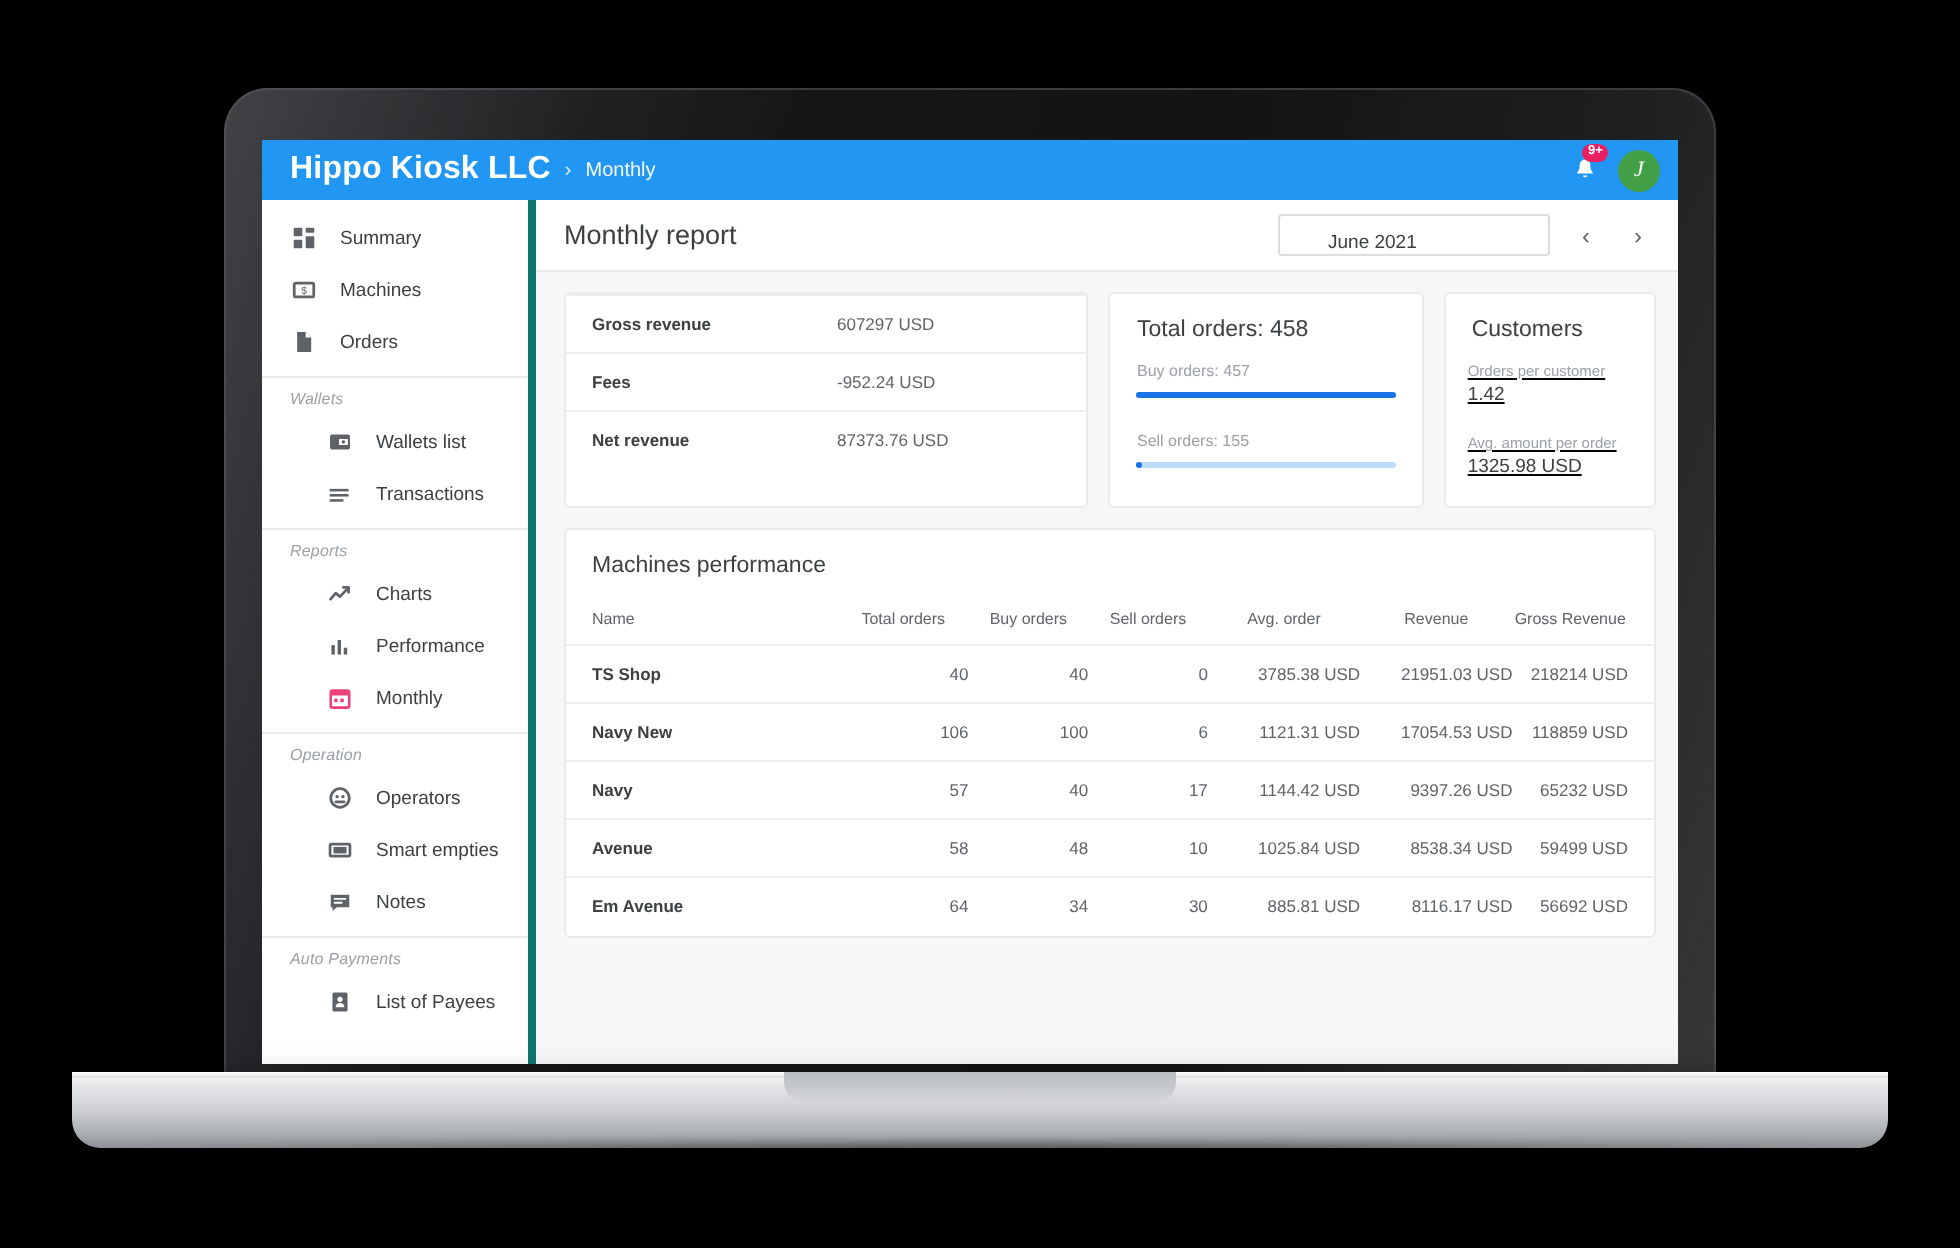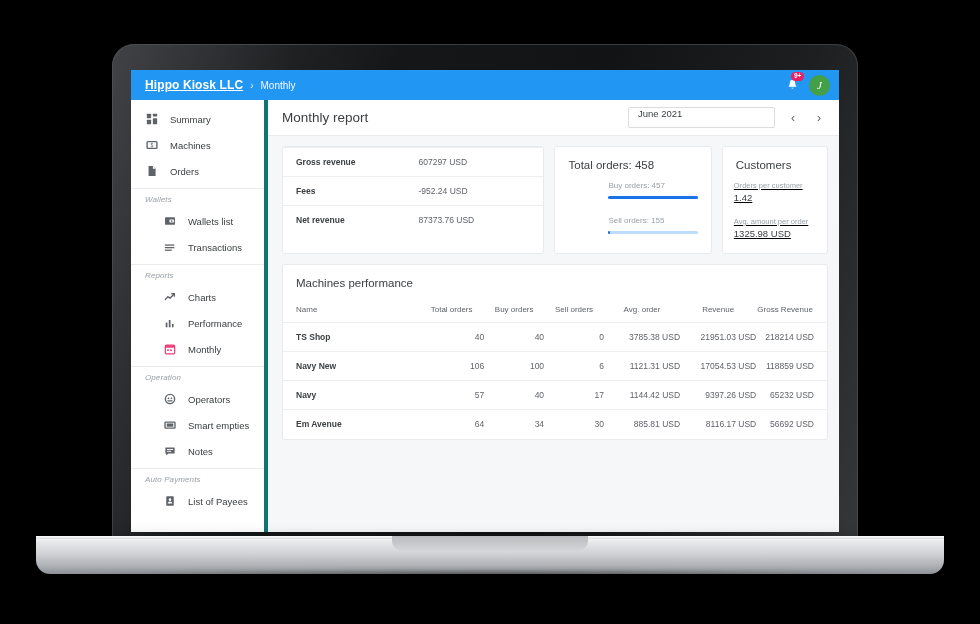--- a/index.html
+++ b/index.html
@@ -60,21 +60,21 @@
     position:absolute; left:54px; top:570px; width:872px; height:10px;
     background: radial-gradient(ellipse at center, rgba(0,0,0,.55) 0%, rgba(0,0,0,0) 72%);
     filter: blur(2px);
   }
 
   
   .topbar {
     height: 30px; background: #2196f3; display: flex; align-items: center;
     padding: 0 9px 0 14px; color: #fff;
   }
-  .brand { font-size: 12px; font-weight: bold; letter-spacing: .1px; text-decoration: underline; }
+  .brand { font-size: 16px; font-weight: bold; letter-spacing: .1px; }
   .crumb-sep { font-size: 10px; opacity: .85; margin: 0 7px; }
   .crumb { font-size: 10px; opacity: .95; }
   .topbar-right { margin-left: auto; display: flex; align-items: center; gap: 9px; }
   .bell-wrap { position: relative; width: 16px; height: 16px; display:flex; align-items:center; justify-content:center;}
   .bell { width: 11px; height: 12px; display:block; }
   .badge {
     position: absolute; left: 7px; top: -5px;
     background: #e91e63; color: #fff; font-size: 6.5px; font-weight: bold;
     border-radius: 7px; padding: 1px 3px 1.5px; line-height: 1;
     min-width: 12px; text-align: center;
@@ -108,44 +108,44 @@
 
   
   .content { flex: 1; background: #f6f7f8; overflow: hidden; }
   .content-head {
     height: 36px; background: #fff; display: flex; align-items: center;
     padding: 0 12px 0 14px; border-bottom: 1px solid #e8eaec;
   }
   .page-title { font-size: 13.5px; color: #3c4043; }
   .head-right { margin-left: auto; display: flex; align-items: center; gap: 10px; }
   .date-field {
-    width: 147px; height: 21px; border: 1px solid #dadce0; border-radius: 2px;
+    width: 136px; height: 21px; border: 1px solid #dadce0; border-radius: 2px;
     background: #fff; font-size: 9.5px; color: #3c4043;
-    display: flex; align-items: flex-start; padding-left: 9px;
+    display: flex; align-items: flex-end; padding-left: 24px;
   }
   .arrow-btn {
     width: 16px; height: 20px; display: flex; align-items: center; justify-content: center;
     color: #5f6368; font-size: 12px; font-family: "Liberation Sans", sans-serif;
   }
 
   .cards { display: flex; gap: 10px; padding: 10px 11px 0 14px; }
   .card { background: #fff; border: 1px solid #e8eaec; border-radius: 3px; }
   .card-rev { width: 272px; }
   .card-ord { width: 163px; }
   .card-cust { width: 110px; }
   .card-title { font-size: 11.5px; color: #3c4043; padding: 12px 13px 10px; }
 
   .rev-row {
     display: flex; align-items: center; justify-content: space-between;
     border-top: 1px solid #eceef0; height: 29px; padding: 0 13px;
   }
   .rev-k { font-size: 8.5px; font-weight: bold; color: #3c4043; }
   .rev-v { font-size: 8.5px; color: #5f6368; width: 112px; }
 
-  .ord-body { padding: 0 13px 16px; margin-left: 40px; }
+  .ord-body { padding: 0 13px 16px; }
   .ord-label { font-size: 8px; color: #9aa0a6; margin-bottom: 6px; }
   .bar-track { height: 3px; border-radius: 2px; background: #bddcfb; position: relative; }
   .bar-fill { position: absolute; left: 0; top: 0; height: 3px; border-radius: 2px; background: #1a73e8; }
   .ord-gap { height: 17px; }
 
   .cust-body { padding: 0 11px 14px; text-decoration: underline; }
   .cust-k { font-size: 7.5px; color: #9aa0a6; }
   .cust-v { font-size: 9.5px; color: #3c4043; margin-top: 2px; }
   .cust-gap { height: 14px; }
 
@@ -436,20 +436,29 @@
                 <tr>
                   <td class="l">Navy</td>
                   <td>57</td>
                   <td>40</td>
                   <td>17</td>
                   <td>1144.42 USD</td>
                   <td>9397.26 USD</td>
                   <td class="last">65232 USD</td>
                 </tr>
                 <tr>
+                  <td class="l">Avenue</td>
+                  <td>58</td>
+                  <td>48</td>
+                  <td>10</td>
+                  <td>1025.84 USD</td>
+                  <td>8538.34 USD</td>
+                  <td class="last">59499 USD</td>
+                </tr>
+                <tr>
                   <td class="l">Em Avenue</td>
                   <td>64</td>
                   <td>34</td>
                   <td>30</td>
                   <td>885.81 USD</td>
                   <td>8116.17 USD</td>
                   <td class="last">56692 USD</td>
                 </tr>
               </tbody>
           </table>

